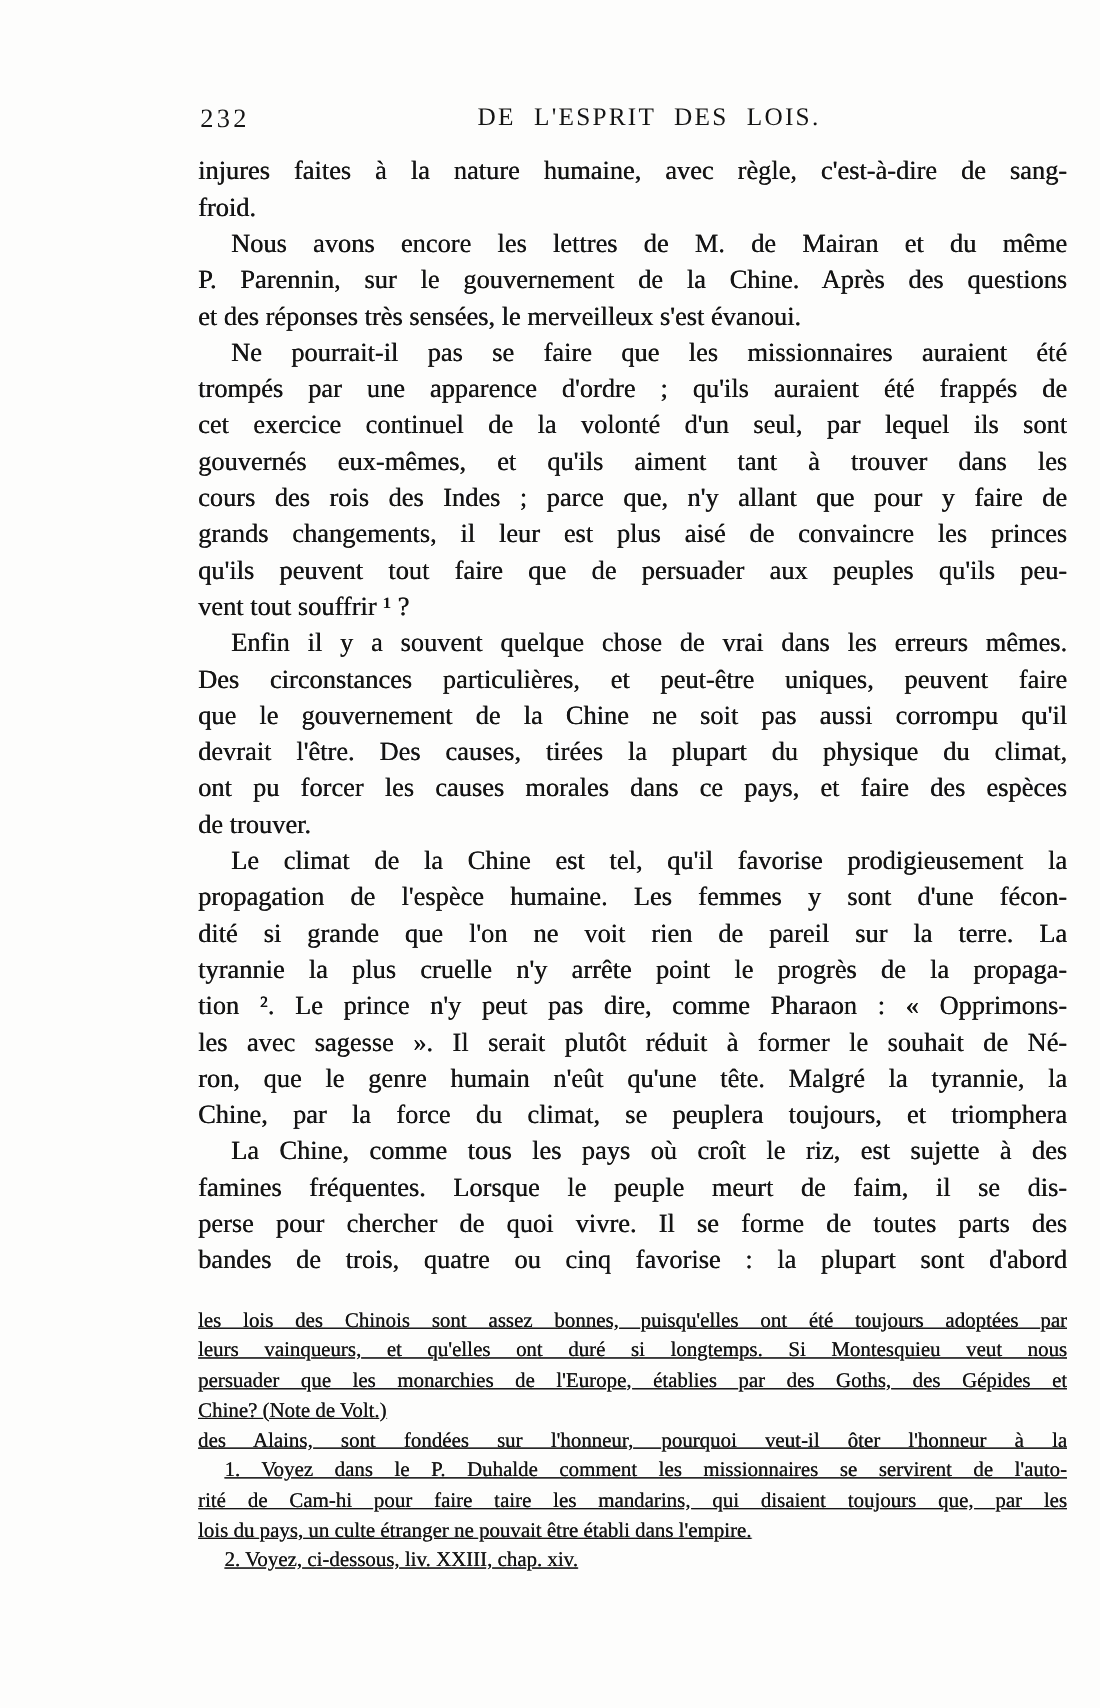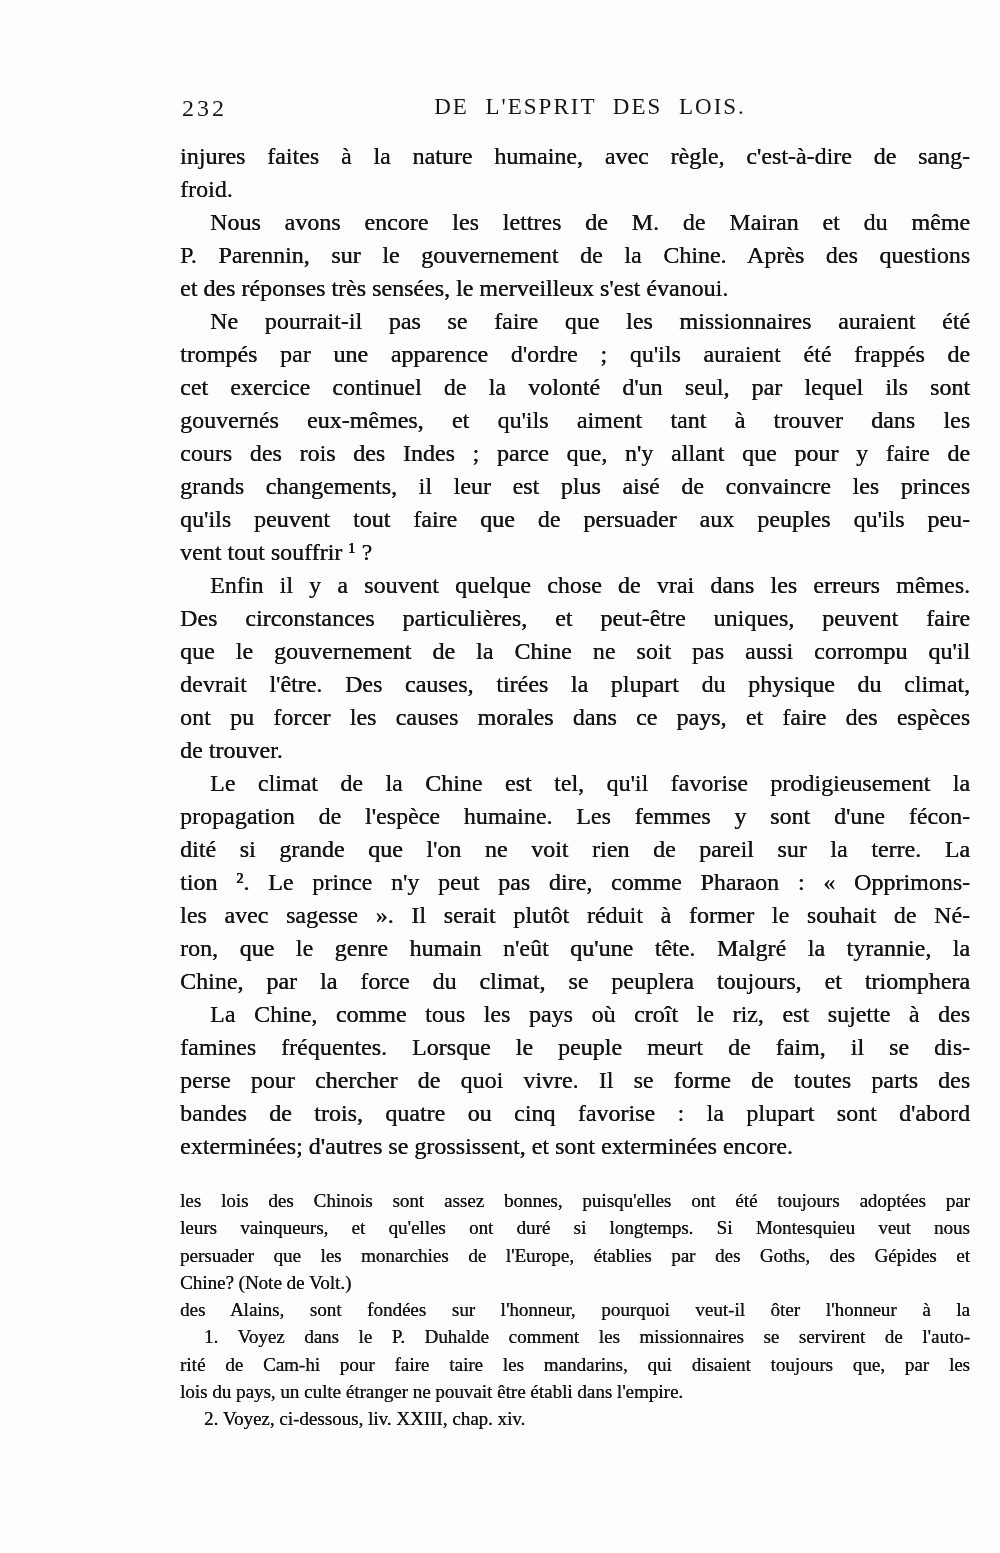--- a/index.html
+++ b/index.html
@@ -27,20 +27,21 @@
     padding-left: 30px;
   }
   .bodytext {
     font-size: 24px; line-height: 33px;
     text-shadow: 0.35px 0 currentColor;
   }
   .footnotes {
     margin-top: 24px;
     font-size: 19px; line-height: 27.3px;
     text-shadow: 0.25px 0 currentColor;
+    text-decoration: underline;
   }
   .para { margin: 0; }
   .line {
     text-align: justify;
     text-align-last: justify;
     overflow: hidden; white-space: nowrap;
   }
   .line.last { text-align-last: left; white-space: normal; }
   .line.indent { padding-left: 30px; }
   .footnotes .line.indent { padding-left: 24px; }
@@ -79,31 +80,31 @@
           <div class="line">Des circonstances particulières, et peut-être uniques, peuvent faire</div>
           <div class="line">que le gouvernement de la Chine ne soit pas aussi corrompu qu'il</div>
           <div class="line">devrait l'être. Des causes, tirées la plupart du physique du climat,</div>
           <div class="line">ont pu forcer les causes morales dans ce pays, et faire des espèces</div>
           <div class="line last">de trouver.</div>
         </div>
         <div class="para">
           <div class="line indent">Le climat de la Chine est tel, qu'il favorise prodigieusement la</div>
           <div class="line">propagation de l'espèce humaine. Les femmes y sont d'une fécon-</div>
           <div class="line">dité si grande que l'on ne voit rien de pareil sur la terre. La</div>
+          <div class="line">tyrannie la plus cruelle n'y arrête point le progrès de la propaga-</div>
           <div class="line">tion ². Le prince n'y peut pas dire, comme Pharaon : « Opprimons-</div>
           <div class="line">les avec sagesse ». Il serait plutôt réduit à former le souhait de Né-</div>
           <div class="line">ron, que le genre humain n'eût qu'une tête. Malgré la tyrannie, la</div>
           <div class="line">Chine, par la force du climat, se peuplera toujours, et triomphera</div>
         </div>
         <div class="para">
           <div class="line indent">La Chine, comme tous les pays où croît le riz, est sujette à des</div>
           <div class="line">famines fréquentes. Lorsque le peuple meurt de faim, il se dis-</div>
           <div class="line">perse pour chercher de quoi vivre. Il se forme de toutes parts des</div>
           <div class="line">bandes de trois, quatre ou cinq favorise : la plupart sont d'abord</div>
-          <div class="line last">exterminées; d'autres se grossissent, et sont exterminées encore.</div>
         </div>
       </div>
     <div class="footnotes">
         <div class="para">
           <div class="line">les lois des Chinois sont assez bonnes, puisqu'elles ont été toujours adoptées par</div>
           <div class="line">leurs vainqueurs, et qu'elles ont duré si longtemps. Si Montesquieu veut nous</div>
           <div class="line">persuader que les monarchies de l'Europe, établies par des Goths, des Gépides et</div>
           <div class="line last">Chine? (Note de Volt.)</div>
           <div class="line">des Alains, sont fondées sur l'honneur, pourquoi veut-il ôter l'honneur à la</div>
         </div>

